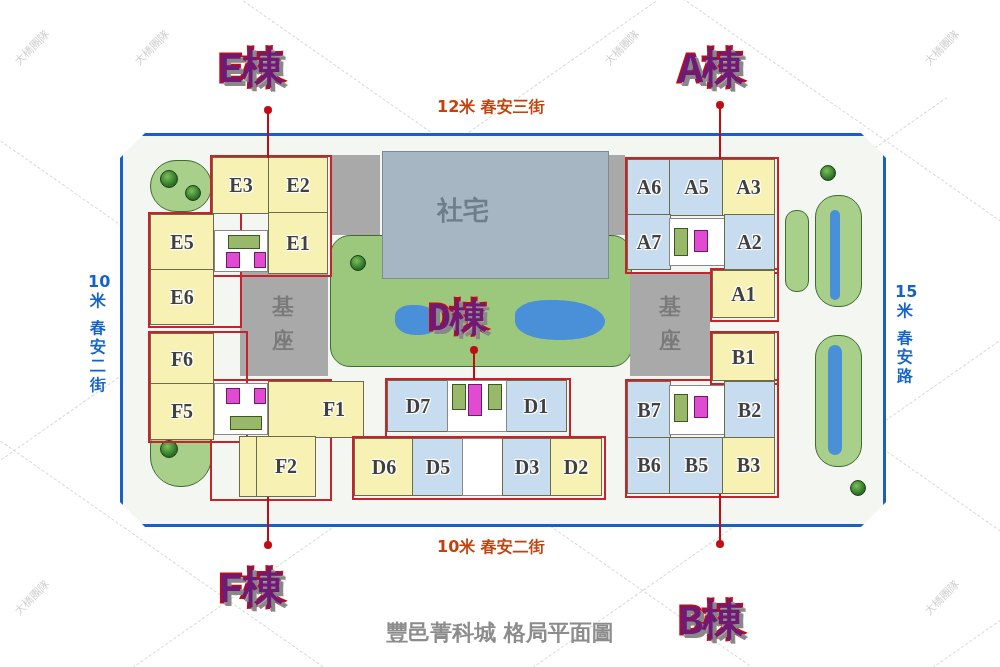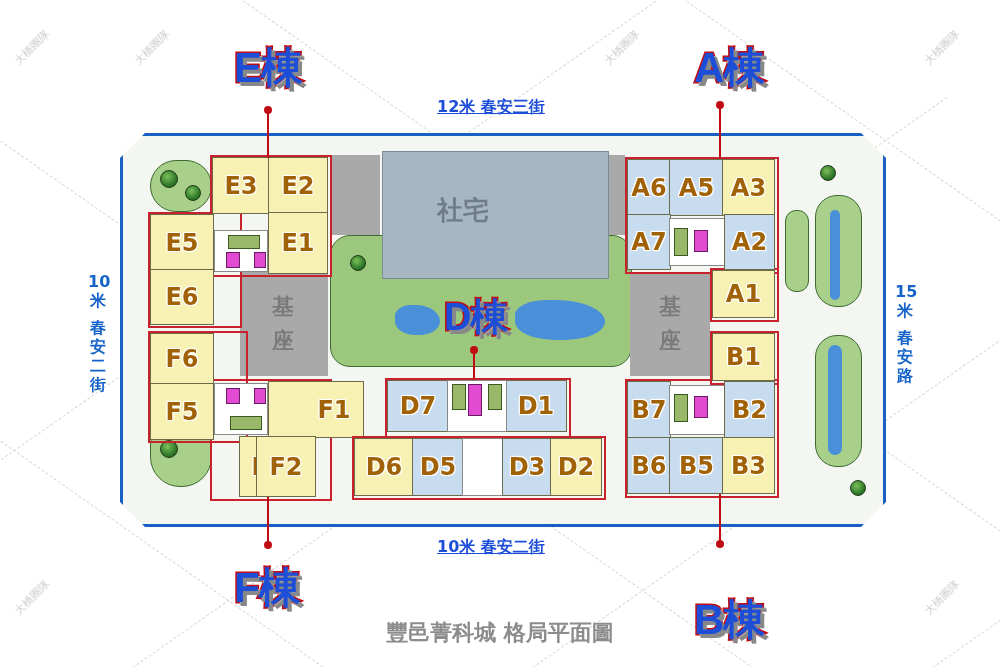--- a/index.html
+++ b/index.html
@@ -6,43 +6,43 @@
   body { width:1000px; height:667px; position:relative; background:#ffffff; overflow:hidden;
          font-family:"DejaVu Sans", "Liberation Sans", sans-serif; }
   
   .wm-line { position:absolute; border-top:1px dashed #d8d8d8; width:1400px; transform-origin:0 0; }
   .wm-text { position:absolute; color:#cfcfcf; font-size:11px; transform:rotate(-45deg); white-space:nowrap; }
 
   
   #site { position:absolute; left:120px; top:133px; width:760px; height:388px;
           border:3px solid #1a5fc4; background:#f4f6f2;
           clip-path: polygon(25px 0, calc(100% - 25px) 0, 100% 25px, 100% calc(100% - 25px), calc(100% - 25px) 100%, 25px 100%, 0 calc(100% - 25px), 0 25px); }
-  .road-label { position:absolute; color:#1d4ed8; font-weight:bold; font-size:16px;text-decoration:underline; }
+  .road-label { position:absolute; color:#c2410c; font-weight:bold; font-size:16px; }
   .road-vert { position:absolute; color:#1563c9; font-weight:bold; font-size:16px; width:20px; text-align:center; line-height:19px; }
 
   .tree { position:absolute; border-radius:50%; background:radial-gradient(circle at 40% 35%, #7fbf5a, #2f7a2a 60%, #1e4f1b); border:1px solid #1e3a18; }
   .green { position:absolute; background:#a8d08a; border:1px solid #3e6b30; }
   .grey-plinth { position:absolute; background:#a9a9a9; }
   .plinth-label { position:absolute; color:#7a7a7a; font-size:22px; font-weight:bold; width:30px; text-align:center; line-height:34px; }
   .social { position:absolute; left:382px; top:151px; width:225px; height:126px; background:#a7b6c3; border:1px solid #7d8b97; }
   .social-label { position:absolute; color:#6f7d8a; font-size:26px; font-weight:bold; }
   .water { position:absolute; background:#4a90d9; border-radius:40% 60% 50% 50%; }
 
   .bldg { position:absolute; border:2px solid #c8232c; }
   .unit { position:absolute; border:1px solid #6b6b4a; display:flex; align-items:center; justify-content:center; }
   .unit.y { background:#f7f1b3; }
   .unit.b { background:#c8dcef; }
-  .unit-label { color:#a16207; font-weight:bold; font-size:24px; text-shadow: -1px -1px 0 #fff, 1px -1px 0 #fff, -1px 1px 0 #fff, 1px 1px 0 #fff, 0 0 3px #fff; }
+  .unit-label { color:#404040; font-weight:bold; font-size:20px; text-shadow: -1px -1px 0 #fff, 1px -1px 0 #fff, -1px 1px 0 #fff, 1px 1px 0 #fff, 0 0 3px #fff; font-family: Liberation Serif, serif; }
   .core { position:absolute; background:#ffffff; border:1px solid #888; }
   .lift { position:absolute; background:#e04bd1; border:1px solid #6b1a66; }
   .stair { position:absolute; background:#9ab86a; border:1px solid #3c5a20; }
 
-  .tower-tag { position:absolute; font-family:Liberation Sans, sans-serif; font-weight:900; font-size:42px; color:#1d4ed8;
+  .tower-tag { position:absolute; font-family:Liberation Mono, monospace; font-weight:900; font-size:42px; color:#701a75;
                -webkit-text-stroke: 3px #c00d14; paint-order: stroke fill;
-               text-shadow: 4px 4px 0 #888, 3px 3px 0 #aaa; letter-spacing:-1px;margin-left:16px; }
+               text-shadow: 4px 4px 0 #888, 3px 3px 0 #aaa; letter-spacing:-1px; }
   .pin-line { position:absolute; width:2px; background:#c00d14; }
   .pin-dot { position:absolute; width:8px; height:8px; border-radius:50%; background:#c00d14; }
 
   .caption { position:absolute; left:0; width:1000px; top:618px; text-align:center; color:#8c8c8c; font-size:22px; font-weight:bold; }
 </style>
 </head>
 <body>
 
 <div>
   <div class="wm-line" style="left:-200px;top:0;transform:rotate(35deg);"></div>

